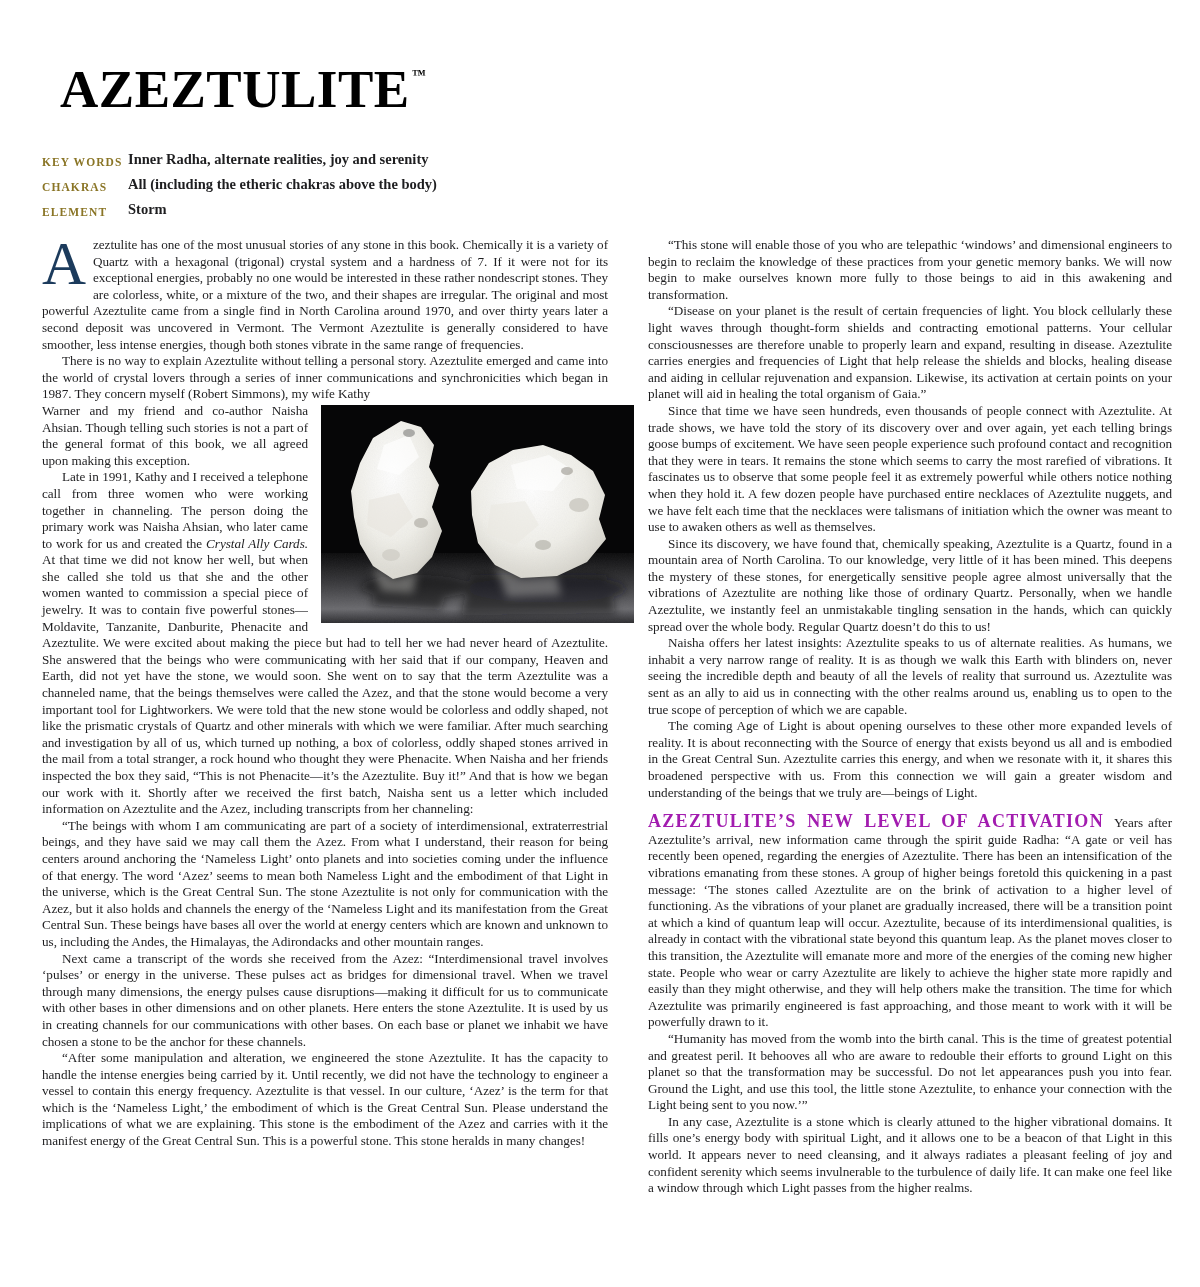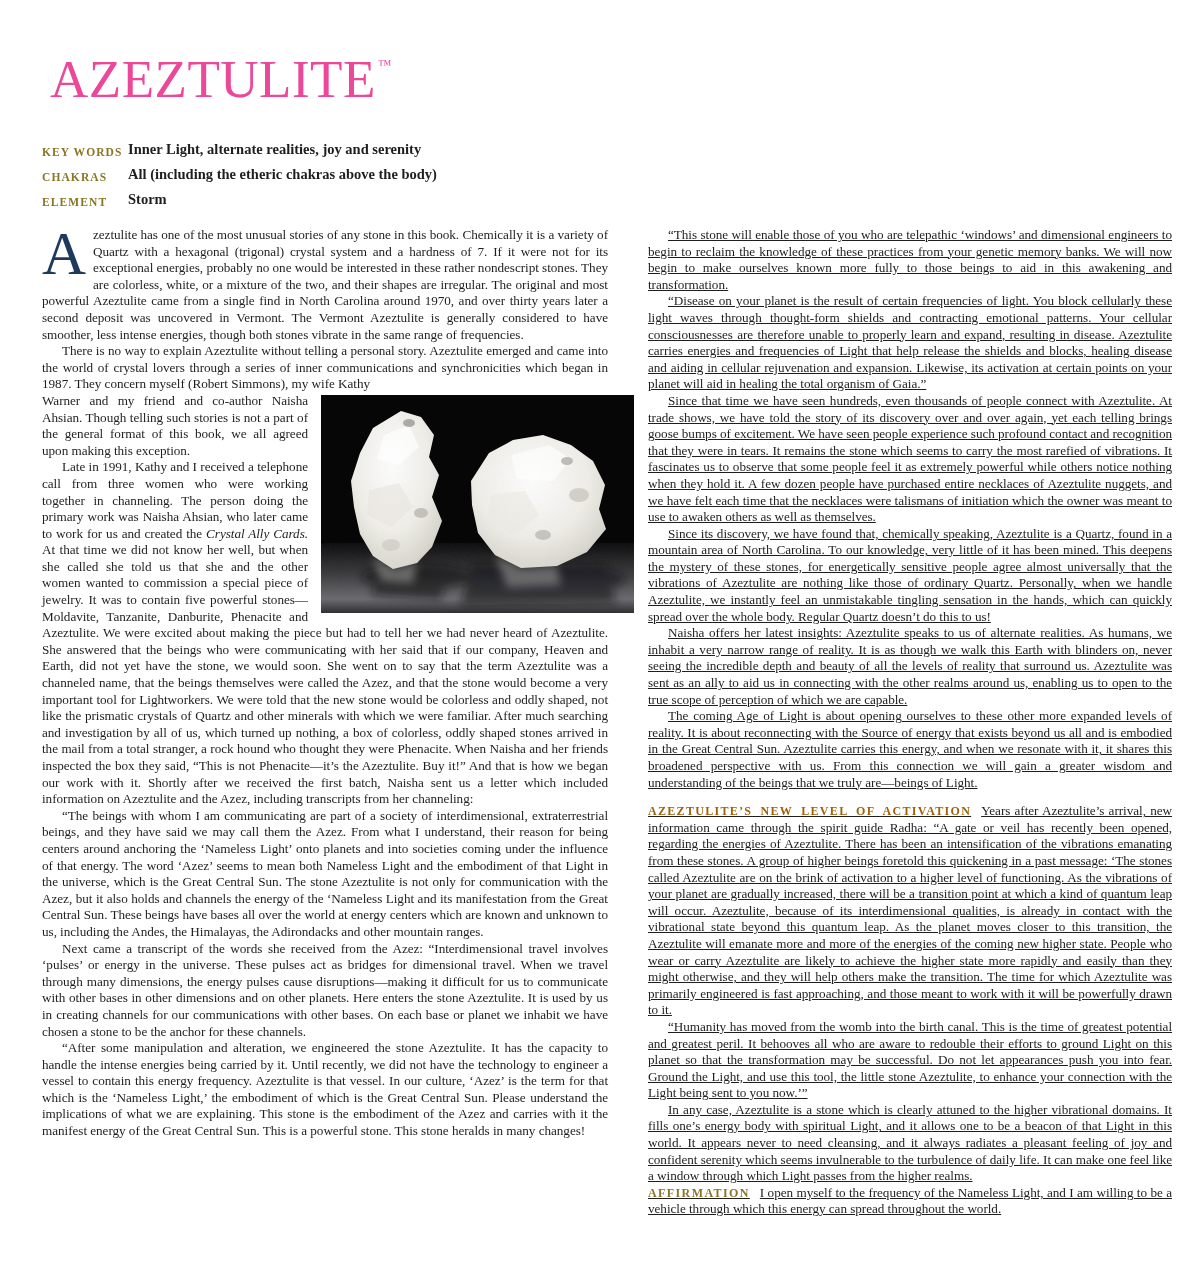--- a/index.html
+++ b/index.html
@@ -4,49 +4,49 @@
 <style>
   html,body{margin:0;padding:0;background:#ffffff;}
   .page{
     width:1200px;height:1287px;box-sizing:border-box;
     padding:30px 28px 20px 42px;
     background:#ffffff;color:#1e1e20;position:relative;overflow:hidden;
     font-family:"Liberation Serif", serif;
     -webkit-hyphens:auto;hyphens:auto;
   }
   h1.title{
-    margin:8px;font-weight:normal;color:#ec4899;
+    margin:18px;font-weight:bold;color:#000000;
     font-size:53px;line-height:54px;letter-spacing:0.5px;
     font-family:"Liberation Serif", serif;
   }
   h1.title .tm{font-size:14px;vertical-align:28px;letter-spacing:0;margin-left:2px;}
   .meta{margin-top:32px;}
   .meta-row{display:flex;line-height:22px;}
   .meta-label{
     flex:none;width:86px;font-size:11.5px;font-weight:bold;color:#8a7526;
     letter-spacing:1.1px;padding-top:3px;
   }
   .meta-value{font-size:14.5px;font-weight:bold;color:#1e1e20;}
   .columns{display:flex;gap:40px;margin-top:14px;}
   .col{
     text-align:justify;font-size:13.2px;line-height:16.6px;
     color:#1e1e20;letter-spacing:-0.05px;
   }
   .col-left{flex:none;width:566px;}
-  .col-right{flex:none;width:524px;text-decoration:underline;}
+  .col-right{flex:none;width:524px;}
   .col p{margin:0;}
   .col p.indent{text-indent:20px;}
   .col p.space-before{margin-top:12px;}
   .dropcap{
     float:left;font-size:61px;line-height:47px;color:#1c3b5c;
     padding:3px 7px 0 0;
   }
   .lead{margin-right:10px;white-space:nowrap;}
   .lead.section{
-    color:#a16207;font-weight:bold;font-size:12px;
+    color:#a21caf;font-weight:bold;font-size:18px;
     letter-spacing:1.3px;word-spacing:3px;
   }
   .lead.affirmation{
     color:#8a7526;font-weight:bold;font-size:12px;letter-spacing:1.4px;
   }
   .it{font-style:italic;}
   figure.stone-photo{
     float:right;width:313px;height:218px;margin:2px -26px 5px 13px;
     padding:0;background:#050505;
   }
@@ -54,21 +54,21 @@
 </style>
 </head>
 <body>
 
 <div class="page">
   <header>
     <h1 class="title"><span>AZEZTULITE</span><span class="tm">™</span></h1>
     <div class="meta" id="meta">
         <div class="meta-row">
           <span class="meta-label">KEY WORDS</span>
-          <span class="meta-value">Inner Light, alternate realities, joy and serenity</span>
+          <span class="meta-value">Inner Radha, alternate realities, joy and serenity</span>
         </div>
         <div class="meta-row">
           <span class="meta-label">CHAKRAS</span>
           <span class="meta-value">All (including the etheric  chakras above the body)</span>
         </div>
         <div class="meta-row">
           <span class="meta-label">ELEMENT</span>
           <span class="meta-value">Storm</span>
         </div>
       </div>
@@ -143,16 +143,15 @@
     <section class="col col-right" id="col-right">
         <p class="indent"><span>“This stone will enable those of you who are telepathic ‘windows’ and dimensional engineers to begin to reclaim the knowledge of these practices from your genetic memory banks. We will now begin to make ourselves known more fully to those beings to aid in this awakening and transformation.</span></p>
         <p class="indent"><span>“Disease on your planet is the result of certain frequencies of light. You block cellularly these light waves through thought-form shields and contracting emotional patterns. Your cellular consciousnesses are therefore unable to properly learn and expand, resulting in disease. Azeztulite carries energies and frequencies of Light that help release the shields and blocks, healing disease and aiding in cellular rejuvenation and expansion. Likewise, its activation at certain points on your planet will aid in healing the total organism of Gaia.”</span></p>
         <p class="indent"><span>Since that time we have seen hundreds, even thousands of people connect with Azeztulite. At trade shows, we have told the story of its discovery over and over again, yet each telling brings goose bumps of excitement. We have seen people experience such profound contact and recognition that they were in tears. It remains the stone which seems to carry the most rarefied of vibrations. It fascinates us to observe that some people feel it as extremely powerful while others notice nothing when they hold it. A few dozen people have purchased entire necklaces of Azeztulite nuggets, and we have felt each time that the necklaces were talismans of initiation which the owner was meant to use to awaken others as well as themselves.</span></p>
         <p class="indent"><span>Since its discovery, we have found that, chemically speaking, Azeztulite is a Quartz, found in a mountain area of North Carolina. To our knowledge, very little of it has been mined. This deepens the mystery of these stones, for energetically sensitive people agree almost universally that the vibrations of Azeztulite are nothing like those of ordinary Quartz. Personally, when we handle Azeztulite, we instantly feel an unmistakable tingling sensation in the hands, which can quickly spread over the whole body. Regular Quartz doesn’t do this to us!</span></p>
         <p class="indent"><span>Naisha offers her latest insights: Azeztulite speaks to us of alternate realities. As humans, we inhabit a very narrow range of reality. It is as though we walk this Earth with blinders on, never seeing the incredible depth and beauty of all the levels of reality that surround us. Azeztulite was sent as an ally to aid us in connecting with the other realms around us, enabling us to open to the true scope of perception of which we are capable.</span></p>
         <p class="indent"><span>The coming Age of Light is about opening ourselves to these other more expanded levels of reality. It is about reconnecting with the Source of energy that exists beyond us all and is embodied in the Great Central Sun. Azeztulite carries this energy, and when we resonate with it, it shares this broadened perspective with us. From this connection we will gain a greater wisdom and understanding of the beings that we truly are—beings of Light.</span></p>
         <p class="space-before"><span class="lead section">AZEZTULITE’S NEW LEVEL OF ACTIVATION</span><span>Years after Azeztulite’s arrival, new information came through the spirit guide Radha: “A gate or veil has recently been opened, regarding the energies of Azeztulite. There has been an intensification of the vibrations emanating from these stones. A group of higher beings foretold this quickening in a past message: ‘The stones called Azeztulite are on the brink of activation to a higher level of functioning. As the vibrations of your planet are gradually increased, there will be a transition point at which a kind of quantum leap will occur. Azeztulite, because of its interdimensional qualities, is already in contact with the vibrational state beyond this quantum leap. As the planet moves closer to this transition, the Azeztulite will emanate more and more of the energies of the coming new higher state. People who wear or carry Azeztulite are likely to achieve the higher state more rapidly and easily than they might otherwise, and they will help others make the transition. The time for which Azeztulite was primarily engineered is fast approaching, and those meant to work with it will be powerfully drawn to it.</span></p>
         <p class="indent"><span>“Humanity has moved from the womb into the birth canal. This is the time of greatest potential and greatest peril. It behooves all who are aware to redouble their efforts to ground Light on this planet so that the transformation may be successful. Do not let appearances push you into fear. Ground the Light, and use this tool, the little stone Azeztulite, to enhance your connection with the Light being sent to you now.’”</span></p>
         <p class="indent"><span>In any case, Azeztulite is a stone which is clearly attuned to the higher vibrational domains. It fills one’s energy body with spiritual Light, and it allows one to be a beacon of that Light in this world. It appears never to need cleansing, and it always radiates a pleasant feeling of joy and confident serenity which seems invulnerable to the turbulence of daily life. It can make one feel like a window through which Light passes from the higher realms.</span></p>
-        <p><span class="lead affirmation">AFFIRMATION</span><span>I open myself to the frequency of the Nameless Light, and I am willing to be a vehicle through which this energy can spread throughout the world.</span></p>
       </section>
   </main>
 </div>
 
 </body></html>

